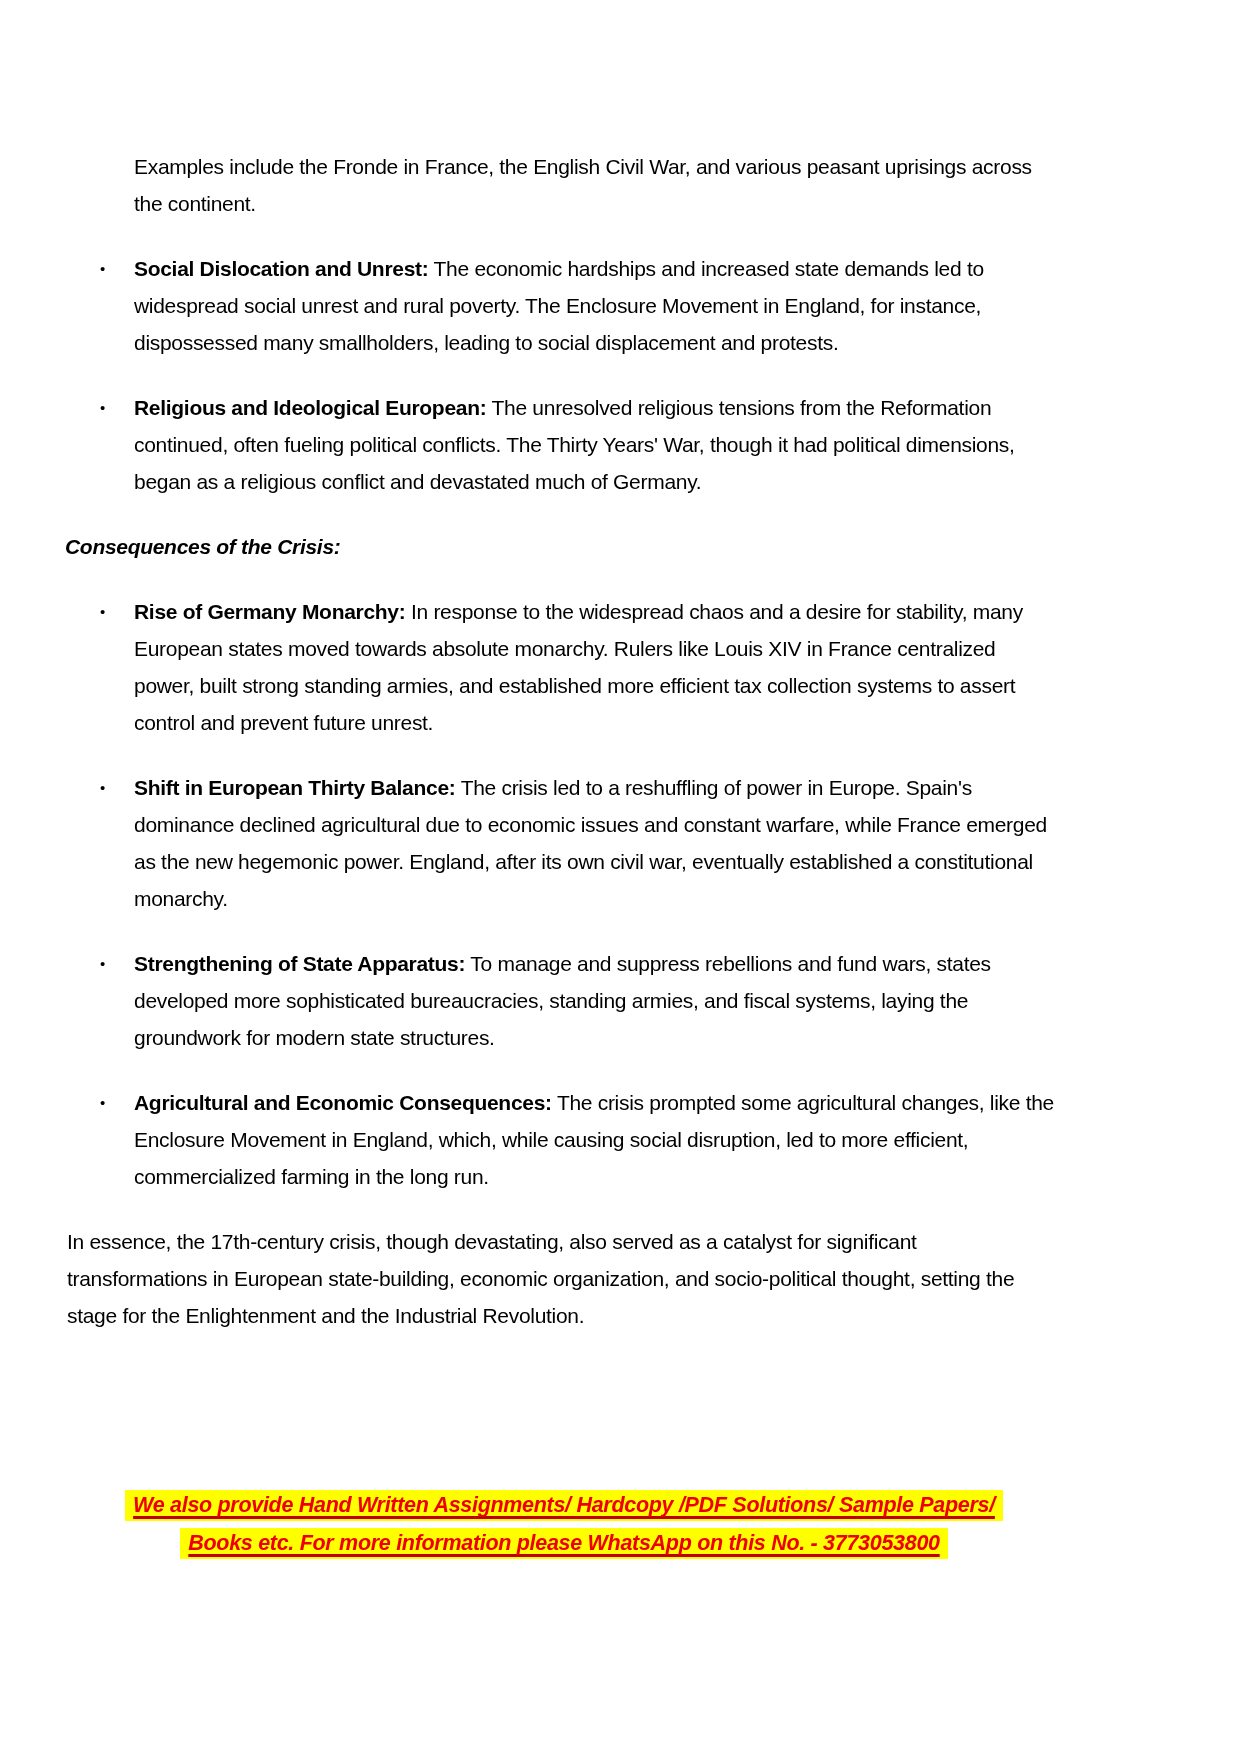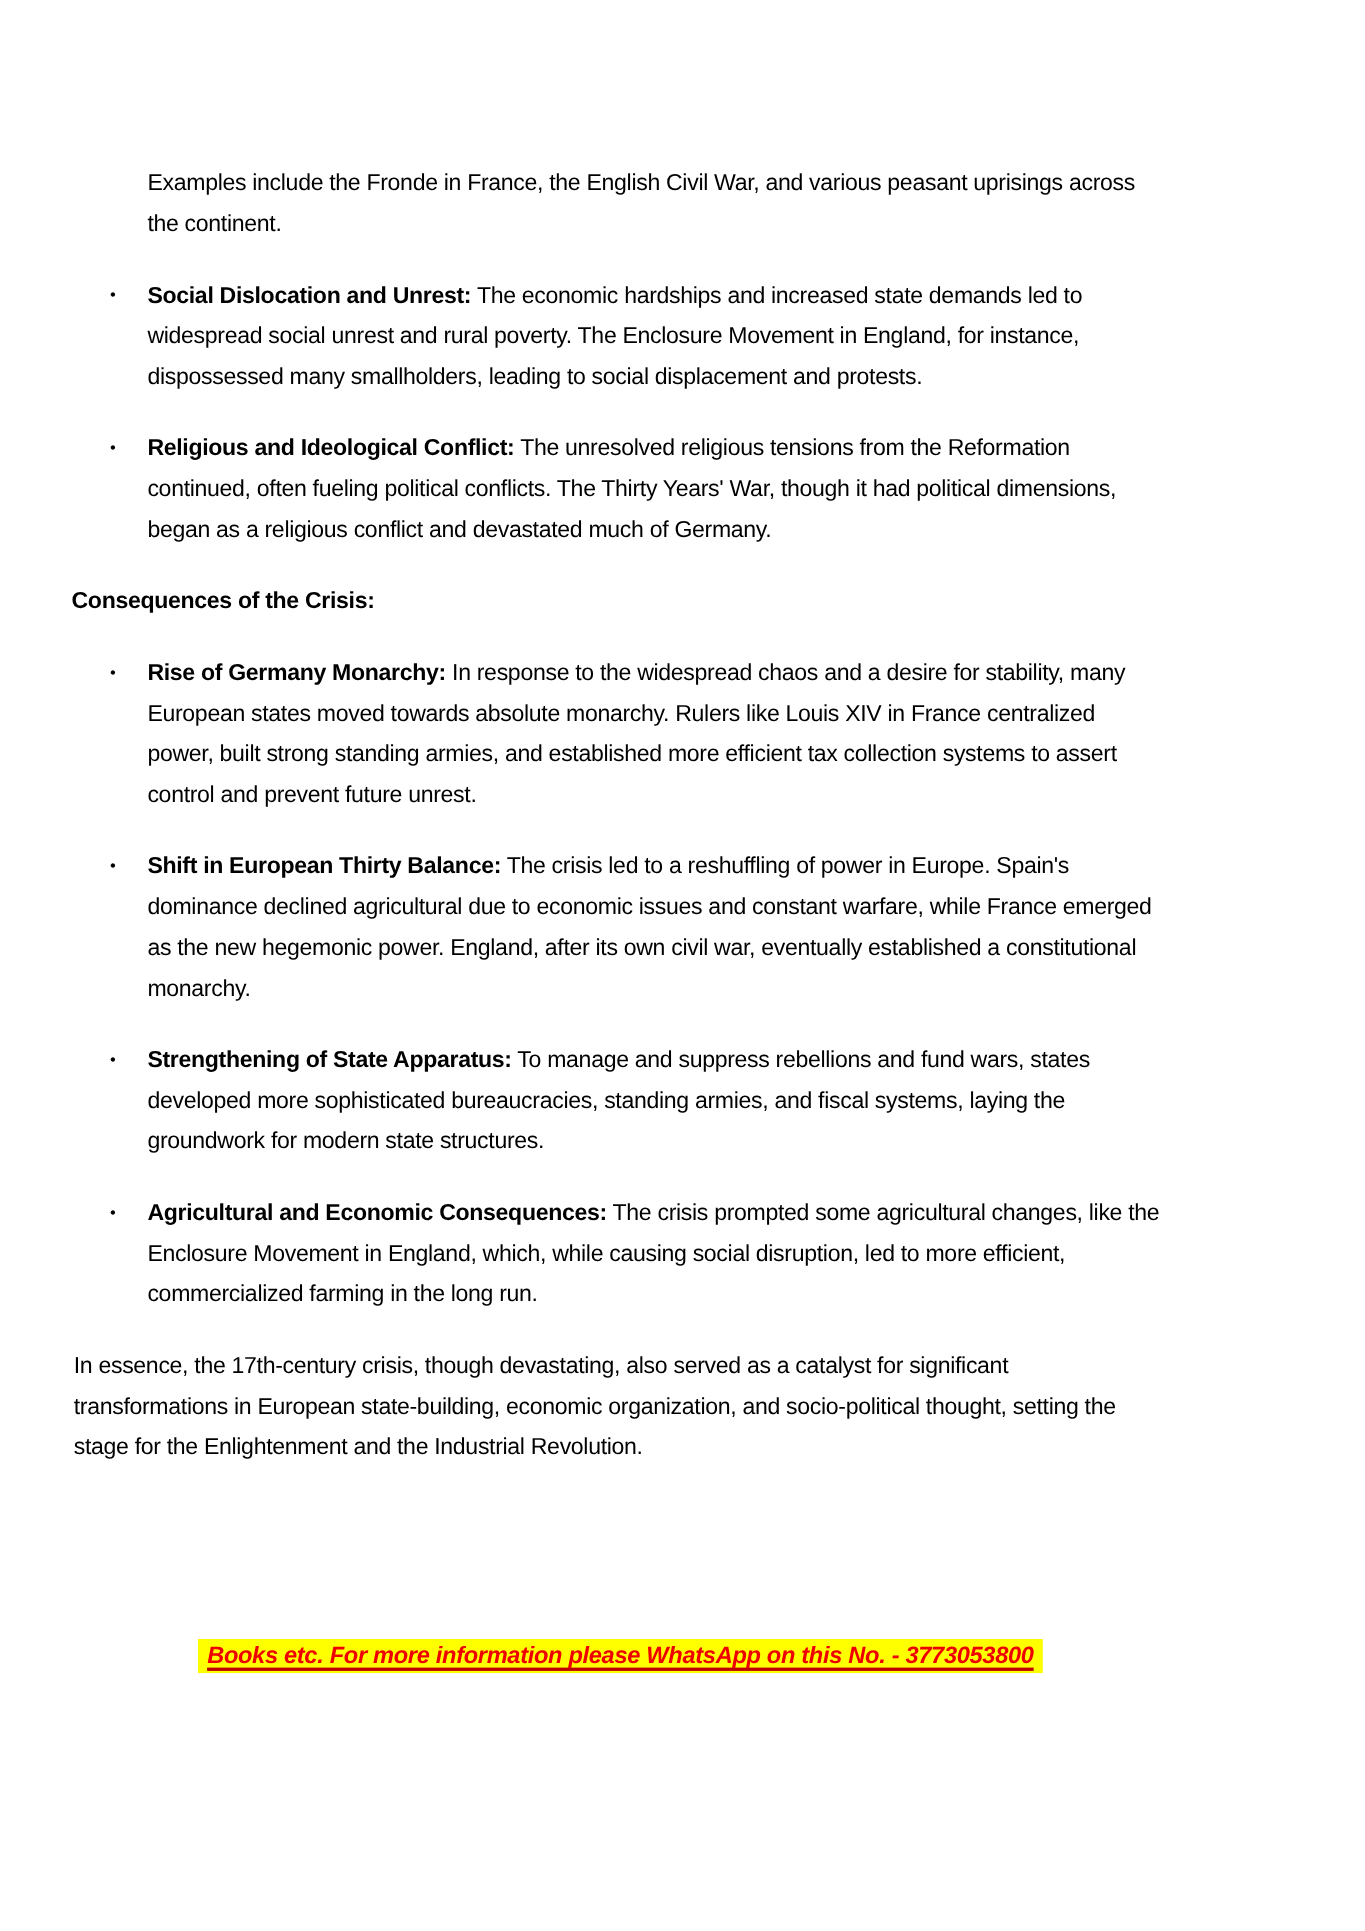--- a/index.html
+++ b/index.html
@@ -38,20 +38,21 @@
     left: 33px;
     top: 0;
     font-size: 15px;
     line-height: 37px;
   }
   .lead-label { font-weight: bold; }
   .section-heading {
     font-weight: bold;
     margin-bottom: 28px;
     margin-left: -2px;
+    font-style: italic;
   }
   .question-heading {
     font-weight: bold;
     margin-bottom: 0;
   }
   .footer {
     margin-top: 152px;
     text-align: center;
     font-size: 21.5px;
     line-height: 38px;
@@ -77,21 +78,21 @@
     <div class="para indented">Examples include the Fronde in France, the English Civil War, and various peasant uprisings across the continent.</div>
 
     <div class="bullet-item">
       <span class="bullet-dot">•</span>
       <strong class="lead-label">Social Dislocation and Unrest:</strong>
       <span>The economic hardships and increased state demands led to widespread social unrest and rural poverty. The Enclosure Movement in England, for instance, dispossessed many smallholders, leading to social displacement and protests.</span>
     </div>
 
     <div class="bullet-item">
       <span class="bullet-dot">•</span>
-      <strong class="lead-label">Religious and Ideological Conflict:</strong>
+      <strong class="lead-label">Religious and Ideological European:</strong>
       <span>The unresolved religious tensions from the Reformation continued, often fueling political conflicts. The Thirty Years' War, though it had political dimensions, began as a religious conflict and devastated much of Germany.</span>
     </div>
 
     <div class="section-heading">Consequences of the Crisis:</div>
 
     <div class="bullet-item">
       <span class="bullet-dot">•</span>
       <strong class="lead-label">Rise of Germany Monarchy:</strong>
       <span>In response to the widespread chaos and a desire for stability, many European states moved towards absolute monarchy. Rulers like Louis XIV in France centralized power, built strong standing armies, and established more efficient tax collection systems to assert control and prevent future unrest.</span>
     </div>
@@ -111,17 +112,18 @@
     <div class="bullet-item">
       <span class="bullet-dot">•</span>
       <strong class="lead-label">Agricultural and Economic Consequences:</strong>
       <span>The crisis prompted some agricultural changes, like the Enclosure Movement in England, which, while causing social disruption, led to more efficient, commercialized farming in the long run.</span>
     </div>
 
     <div class="para">In essence, the 17th-century crisis, though devastating, also served as a catalyst for significant transformations in European state-building, economic organization, and socio-political thought, setting the stage for the Enlightenment and the Industrial Revolution.</div>
 
 
     <div class="footer">
+      <div><span class="hl">We also provide Hand Written Assignments/ Hardcopy /PDF Solutions/ Sample Papers/</span></div>
       <div><span class="hl">Books etc. For more information please WhatsApp on this No. - 3773053800</span></div>
     </div>
 
   </div>
 </div>
 
 </body></html>

